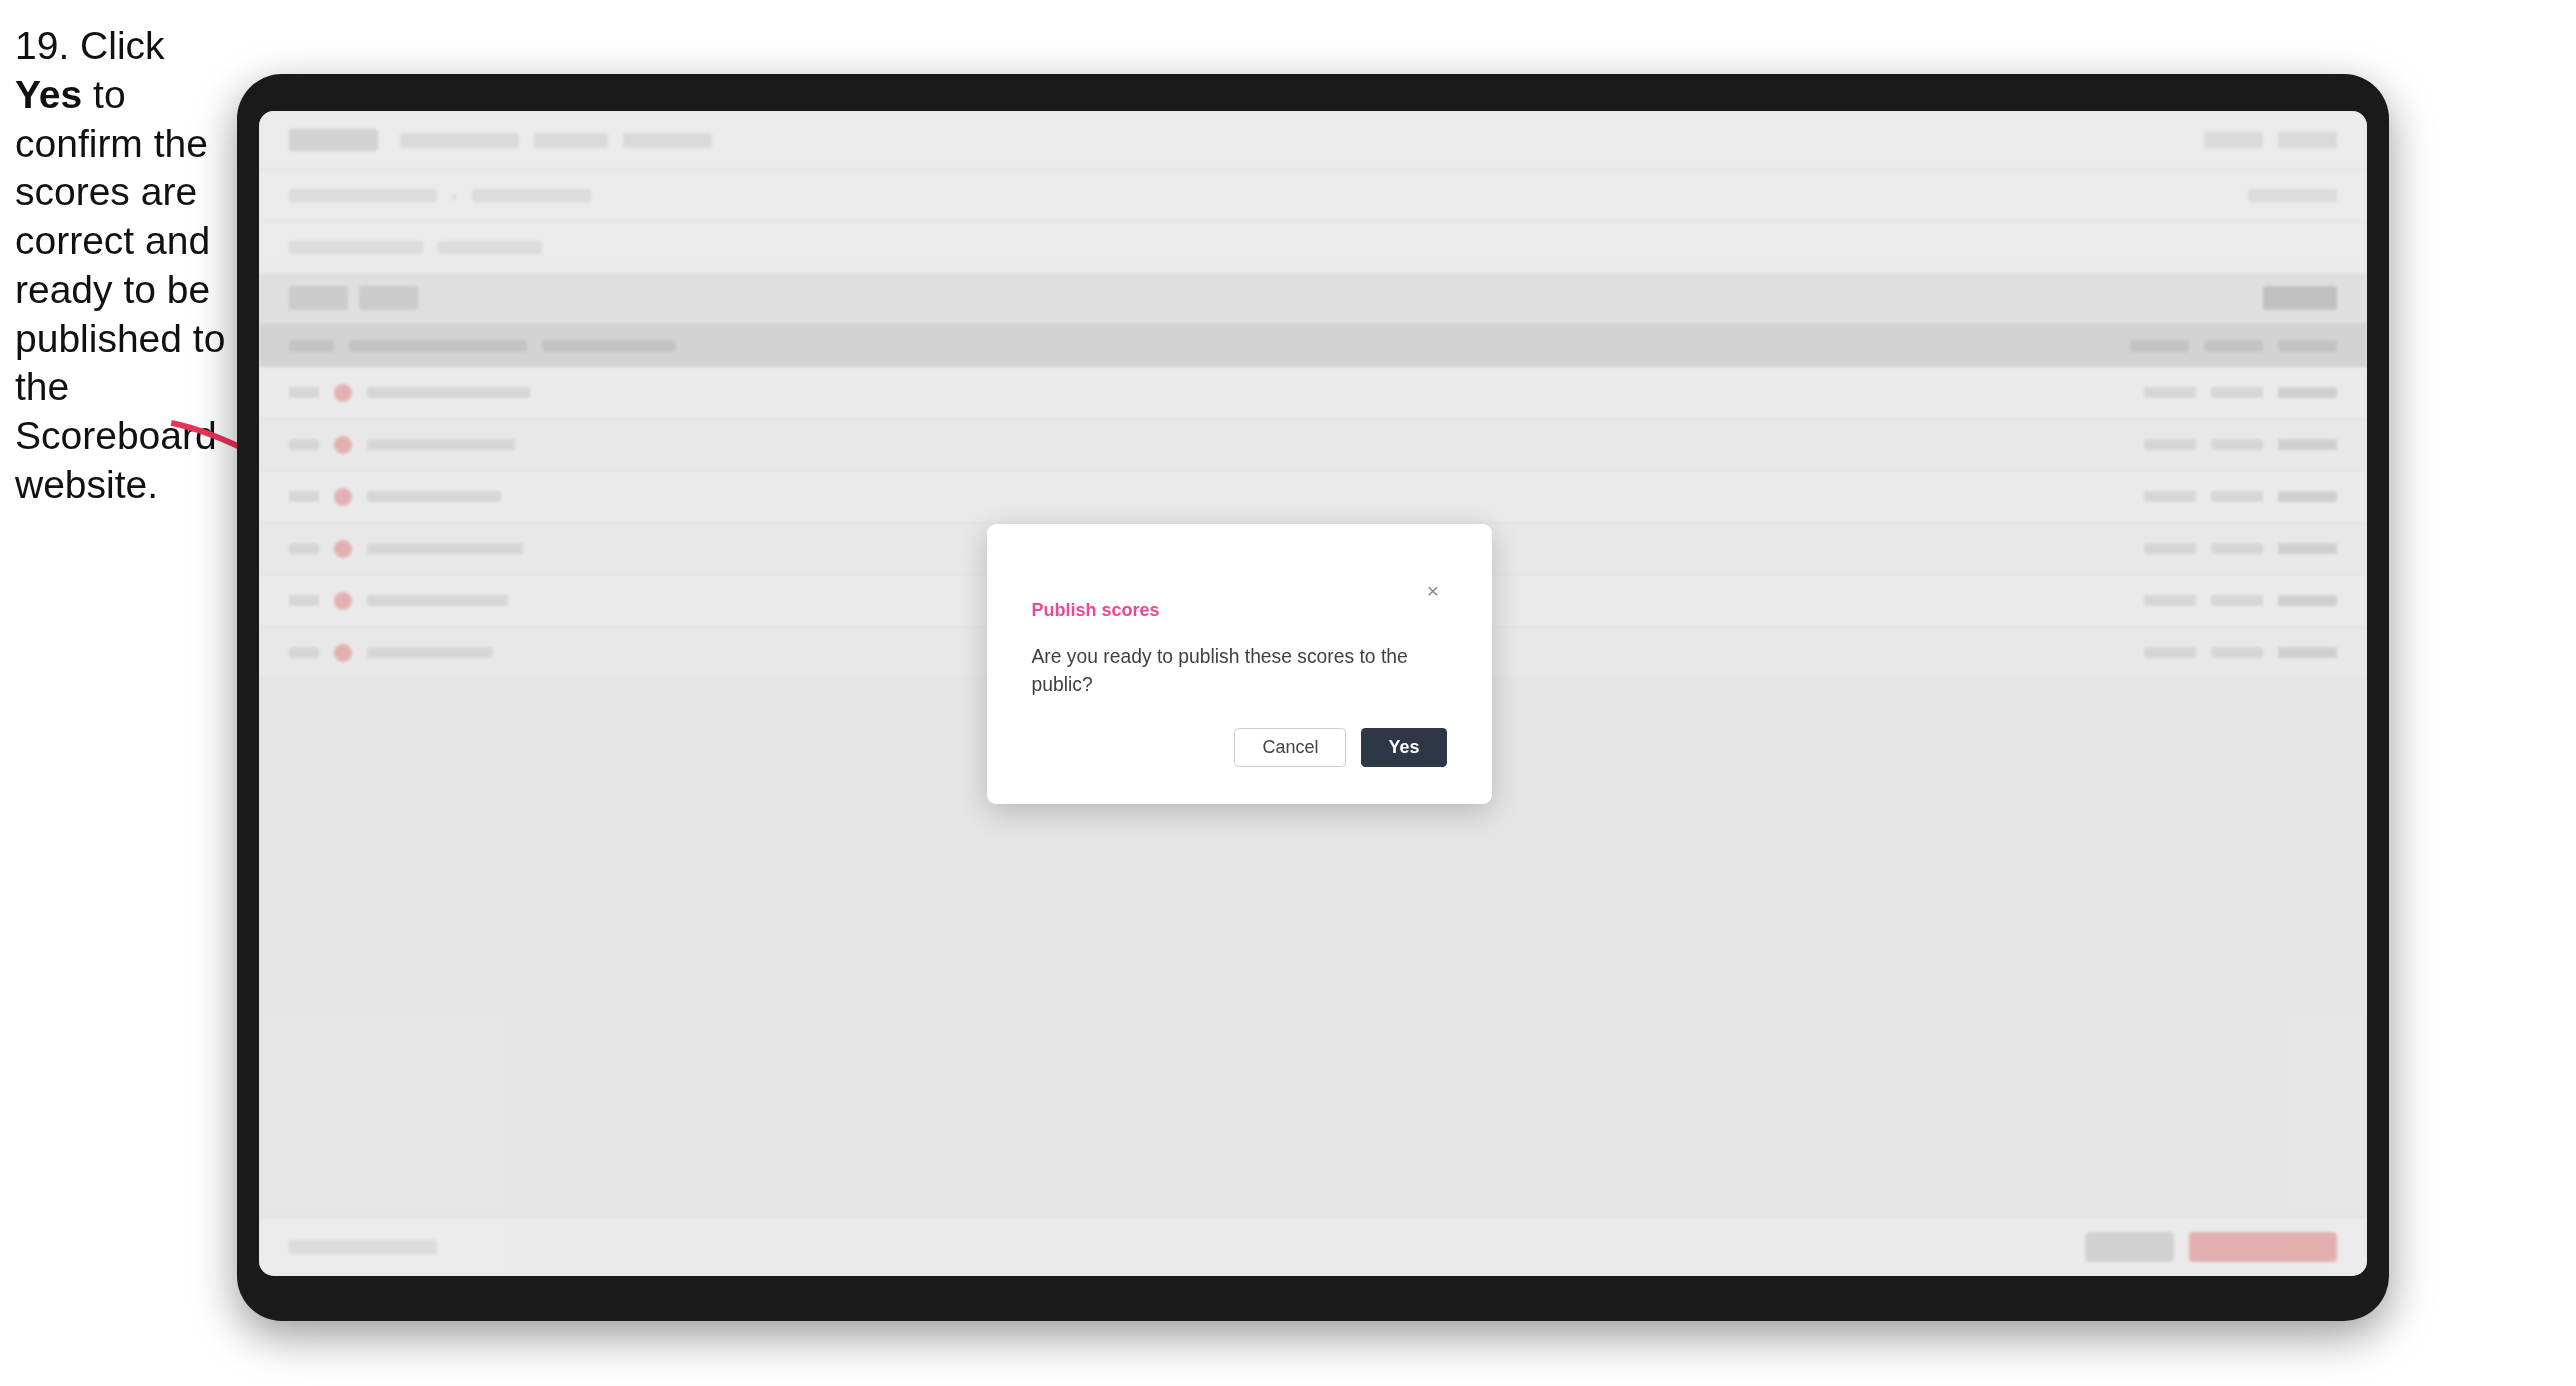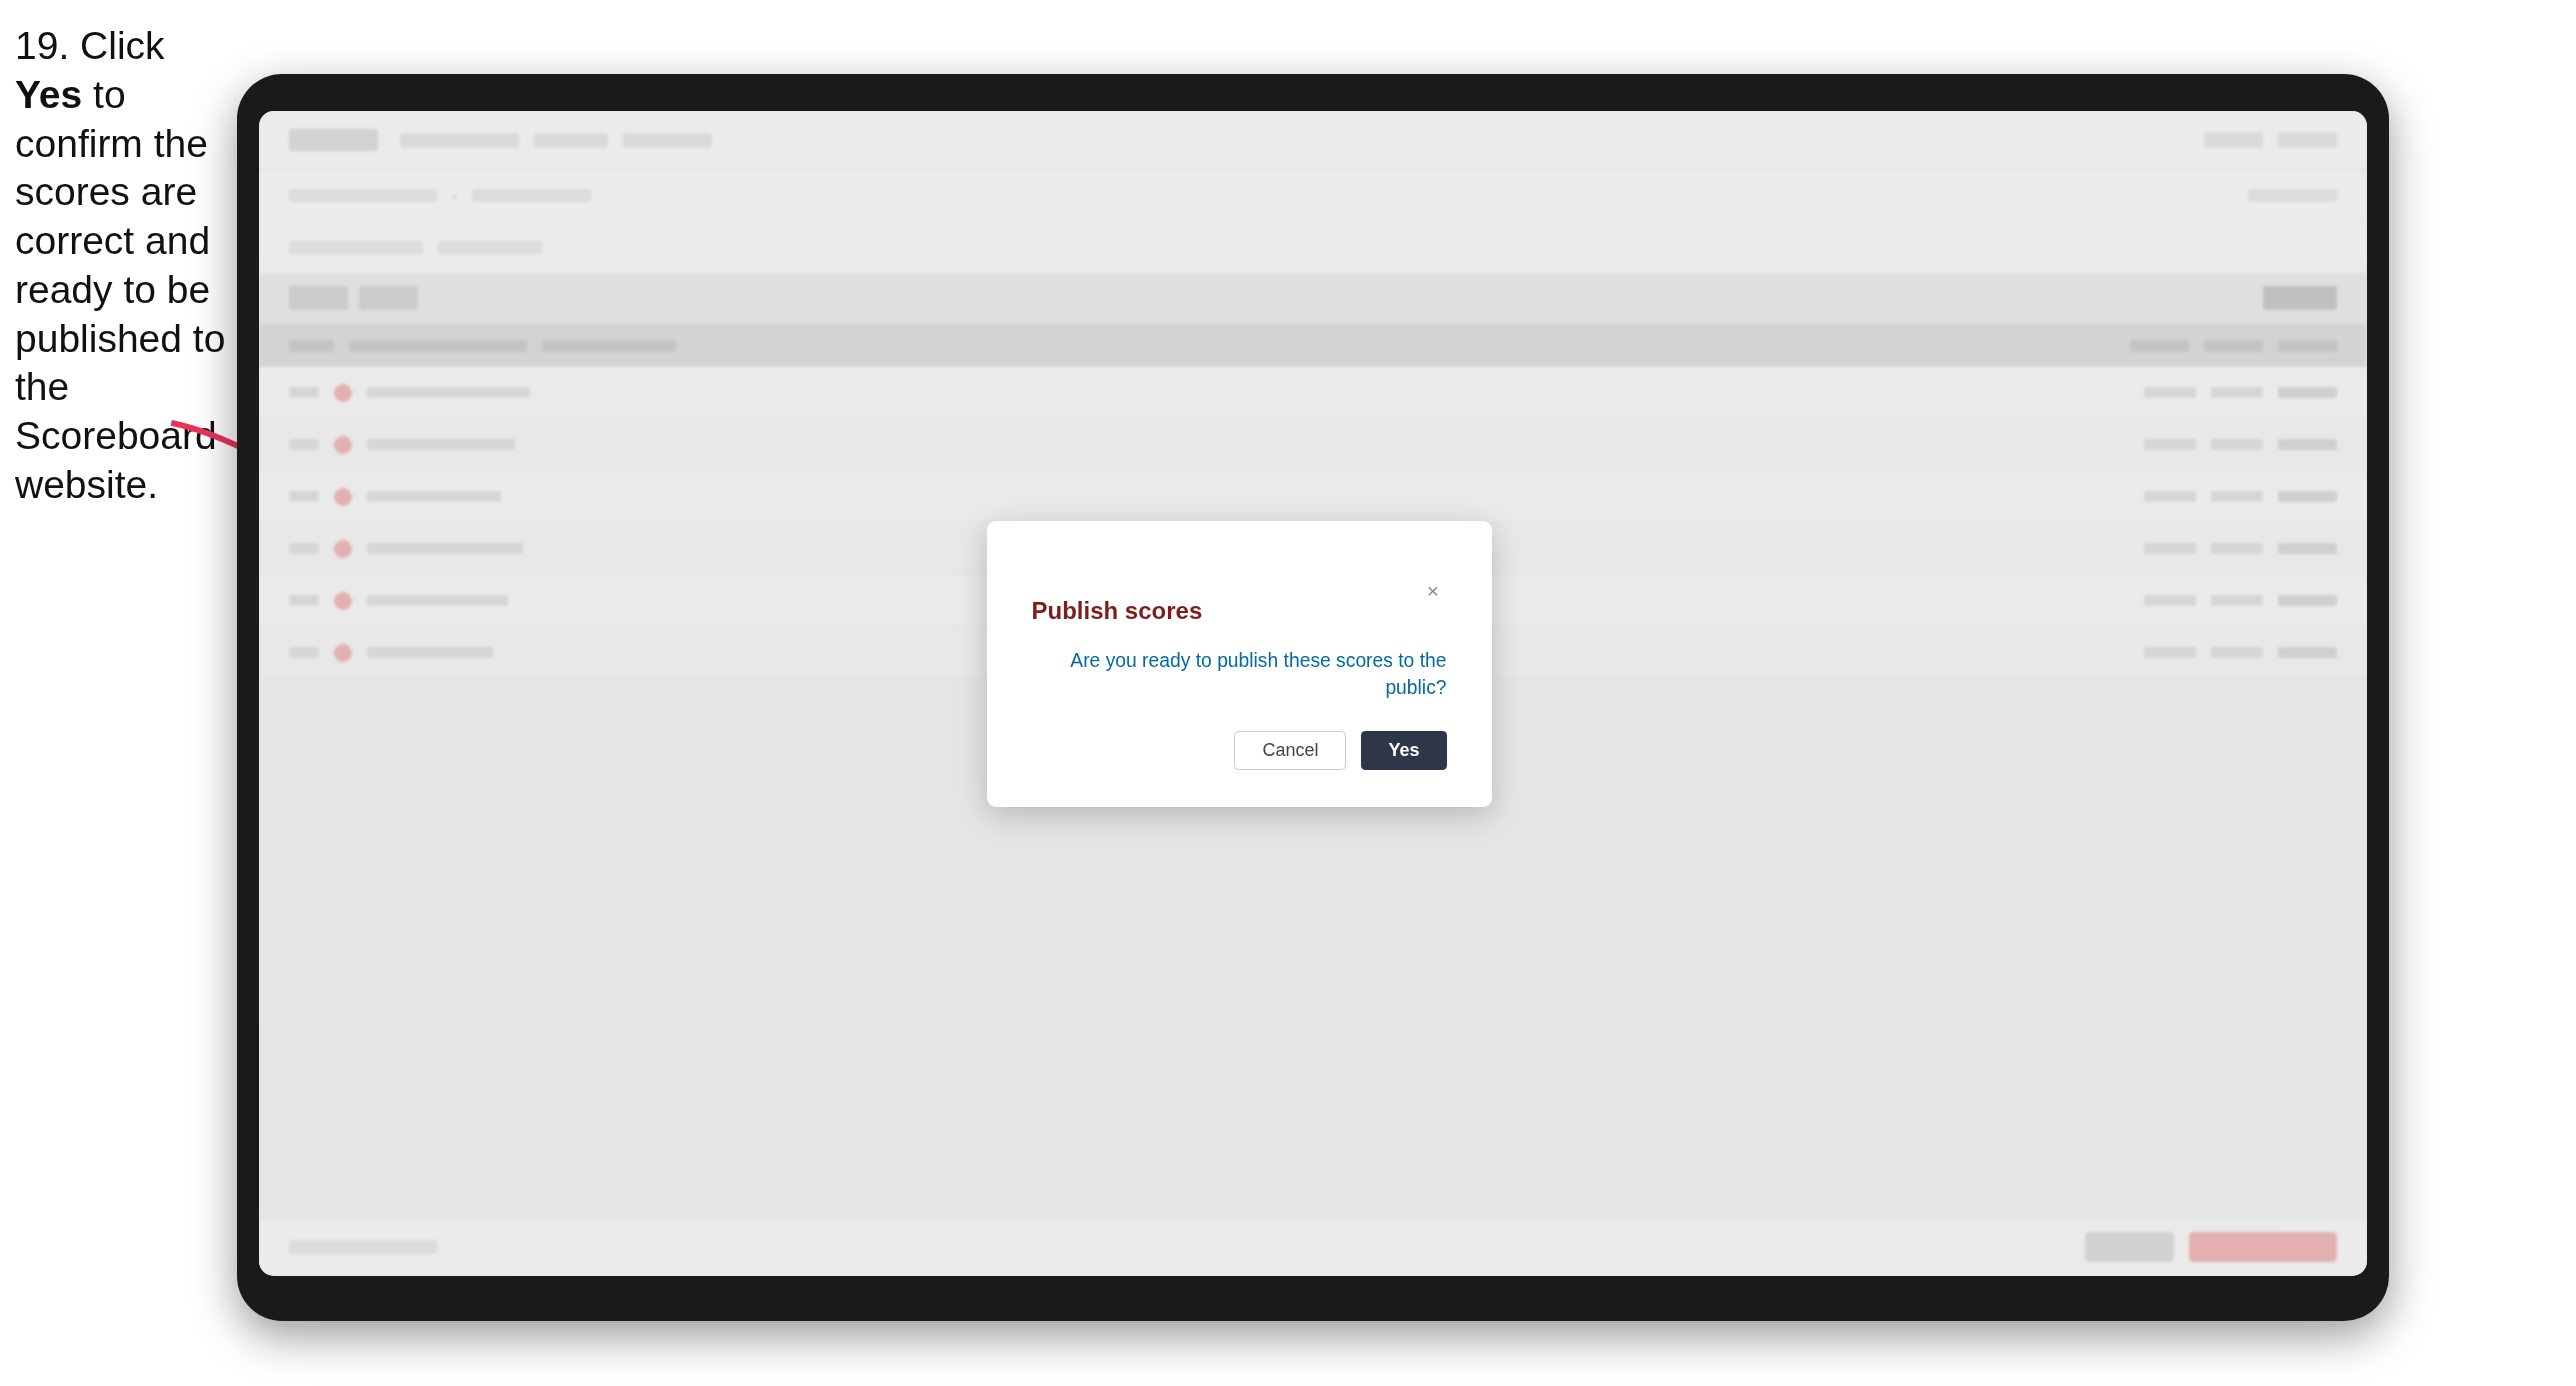--- a/index.html
+++ b/index.html
@@ -233,23 +233,23 @@
     }
 
     .modal-header {
       display: flex;
       justify-content: space-between;
       align-items: center;
       margin-bottom: 22px;
     }
 
     .modal-title {
-      font-size: 24px;
+      font-size: 18px;
       font-weight: 600;
-      color: #7f1d1d;
+      color: #ec4899;
       margin-top: 39px;
     }
 
     .modal-close {
       width: 27px;
       height: 27px;
       cursor: pointer;
       display: flex;
       align-items: center;
       justify-content: center;
@@ -258,23 +258,22 @@
       border: none;
       background: none;
     }
 
     .modal-body {
       margin-bottom: 30px;
     }
 
     .modal-message {
       font-size: 19.3px;
-      color: #0369a1;
+      color: #404040;
       line-height: 1.4;
-      text-align: right;
     }
 
     .modal-footer {
       display: flex;
       justify-content: flex-end;
       gap: 15px;
     }
 
     .btn-cancel {
       height: 39px;

